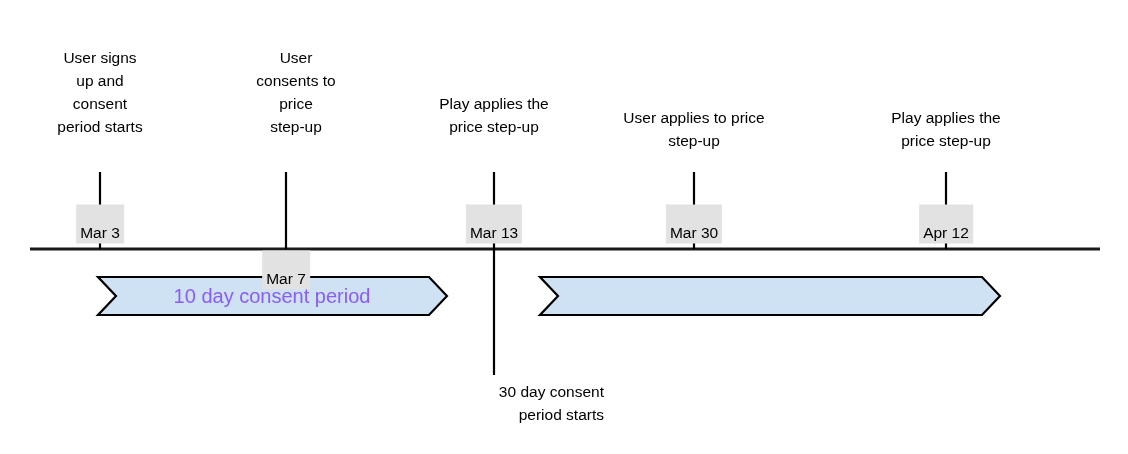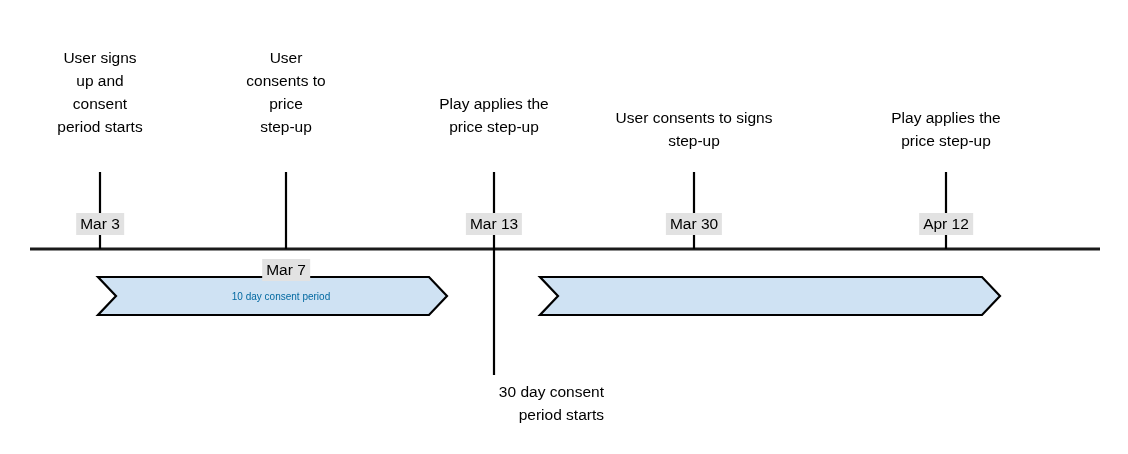--- a/index.html
+++ b/index.html
@@ -33,32 +33,31 @@
     color: #000000;
     white-space: pre-line;
     transform: translateX(-50%);
   }
   .date-chip {
     position: absolute;
     transform: translate(-50%, -50%);
     background: #e2e2e2;
     font-size: 15.5px;
     line-height: 19px;
-    padding: 1px 4px 2px 4px;
+    padding: 18px 4px 2px 4px;
     color: #000000;
     white-space: nowrap;
   }
   .band-label {
     position: absolute;
     transform: translate(-50%, -50%);
-    font-size: 10px;
+    font-size: 20px;
     line-height: 19px;
-    color: #0369a1;
+    color: #8b5cf6;
     white-space: nowrap;
-    margin-left: 9px;
   }
   .bottom-note {
     position: absolute;
     text-align: right;
     font-size: 15.5px;
     line-height: 23px;
     color: #000000;
     white-space: pre-line;
     transform: translateX(-50%);
   }
@@ -81,29 +80,29 @@
     <polygon points="98,277 429,277 447,296 429,315 98,315 116,296" fill="#cfe2f3" stroke="#000000" stroke-width="2.2" stroke-linejoin="miter"></polygon>
 
     <polygon points="540,277 982,277 1000,296 982,315 540,315 558,296" fill="#cfe2f3" stroke="#000000" stroke-width="2.2" stroke-linejoin="miter"></polygon>
   </svg>
 
   <div class="evt-label" style="left:100px; top:46px; width:150px;">User signs
 up and
 consent
 period starts</div>
 
-  <div class="evt-label" style="left:286px; top:46px; width:150px;">User
+  <div class="evt-label" style="left:296px; top:46px; width:150px;">User
 consents to
 price
 step-up</div>
 
   <div class="evt-label" style="left:494px; top:92px; width:190px;">Play applies the
 price step-up</div>
 
-  <div class="evt-label" style="left:694px; top:106px; width:240px;">User consents to signs
+  <div class="evt-label" style="left:694px; top:106px; width:240px;">User applies to price
 step-up</div>
 
   <div class="evt-label" style="left:946px; top:106px; width:190px;">Play applies the
 price step-up</div>
 
   <div class="date-chip" style="left:100px; top:224px;">Mar 3</div>
 
   <div class="date-chip" style="left:286px; top:224px;margin-top:46px;">Mar 7</div>
 
   <div class="date-chip" style="left:494px; top:224px;">Mar 13</div>

